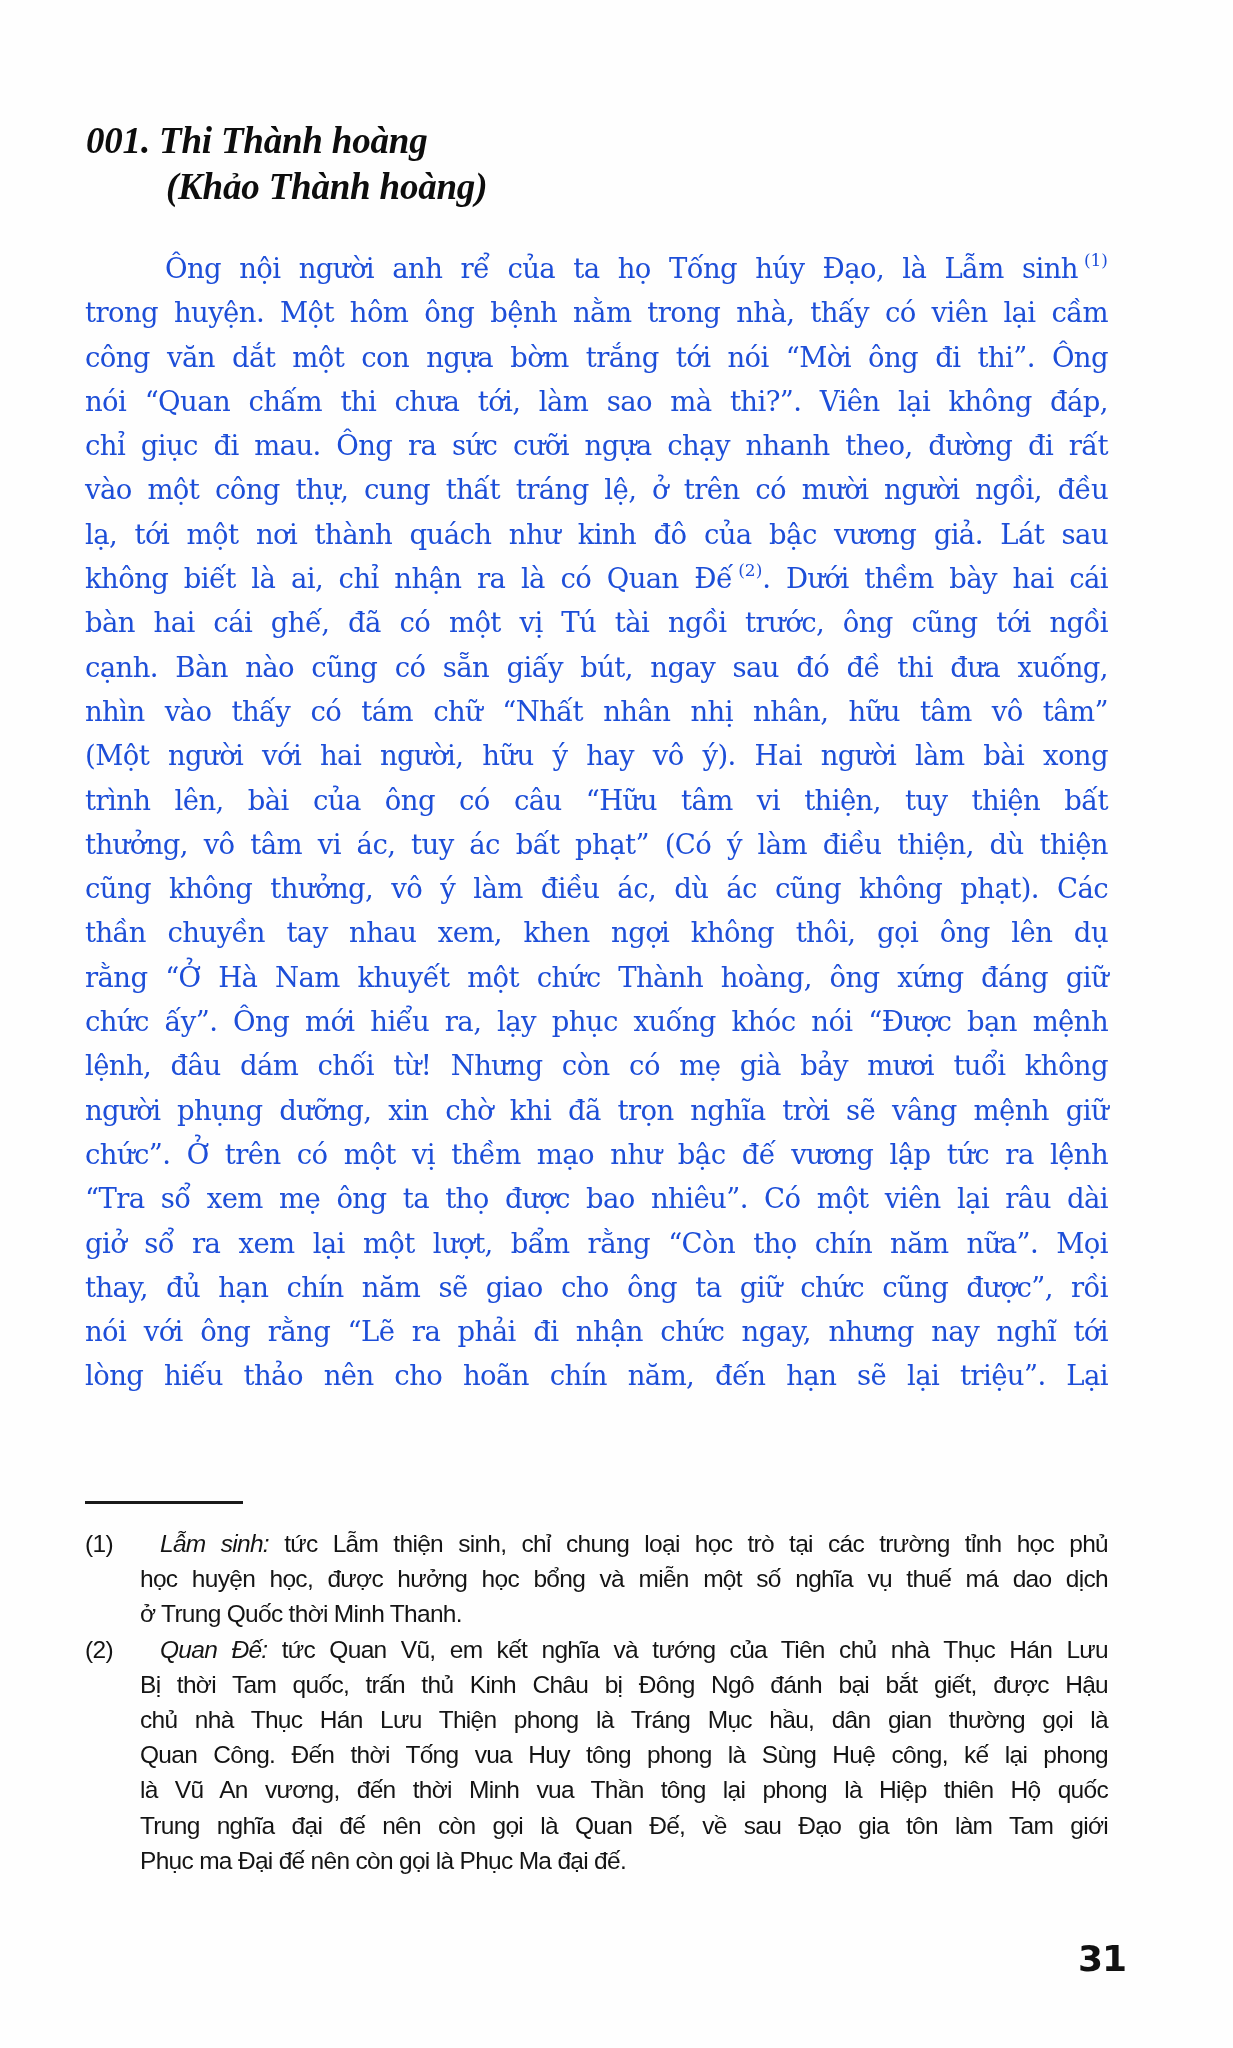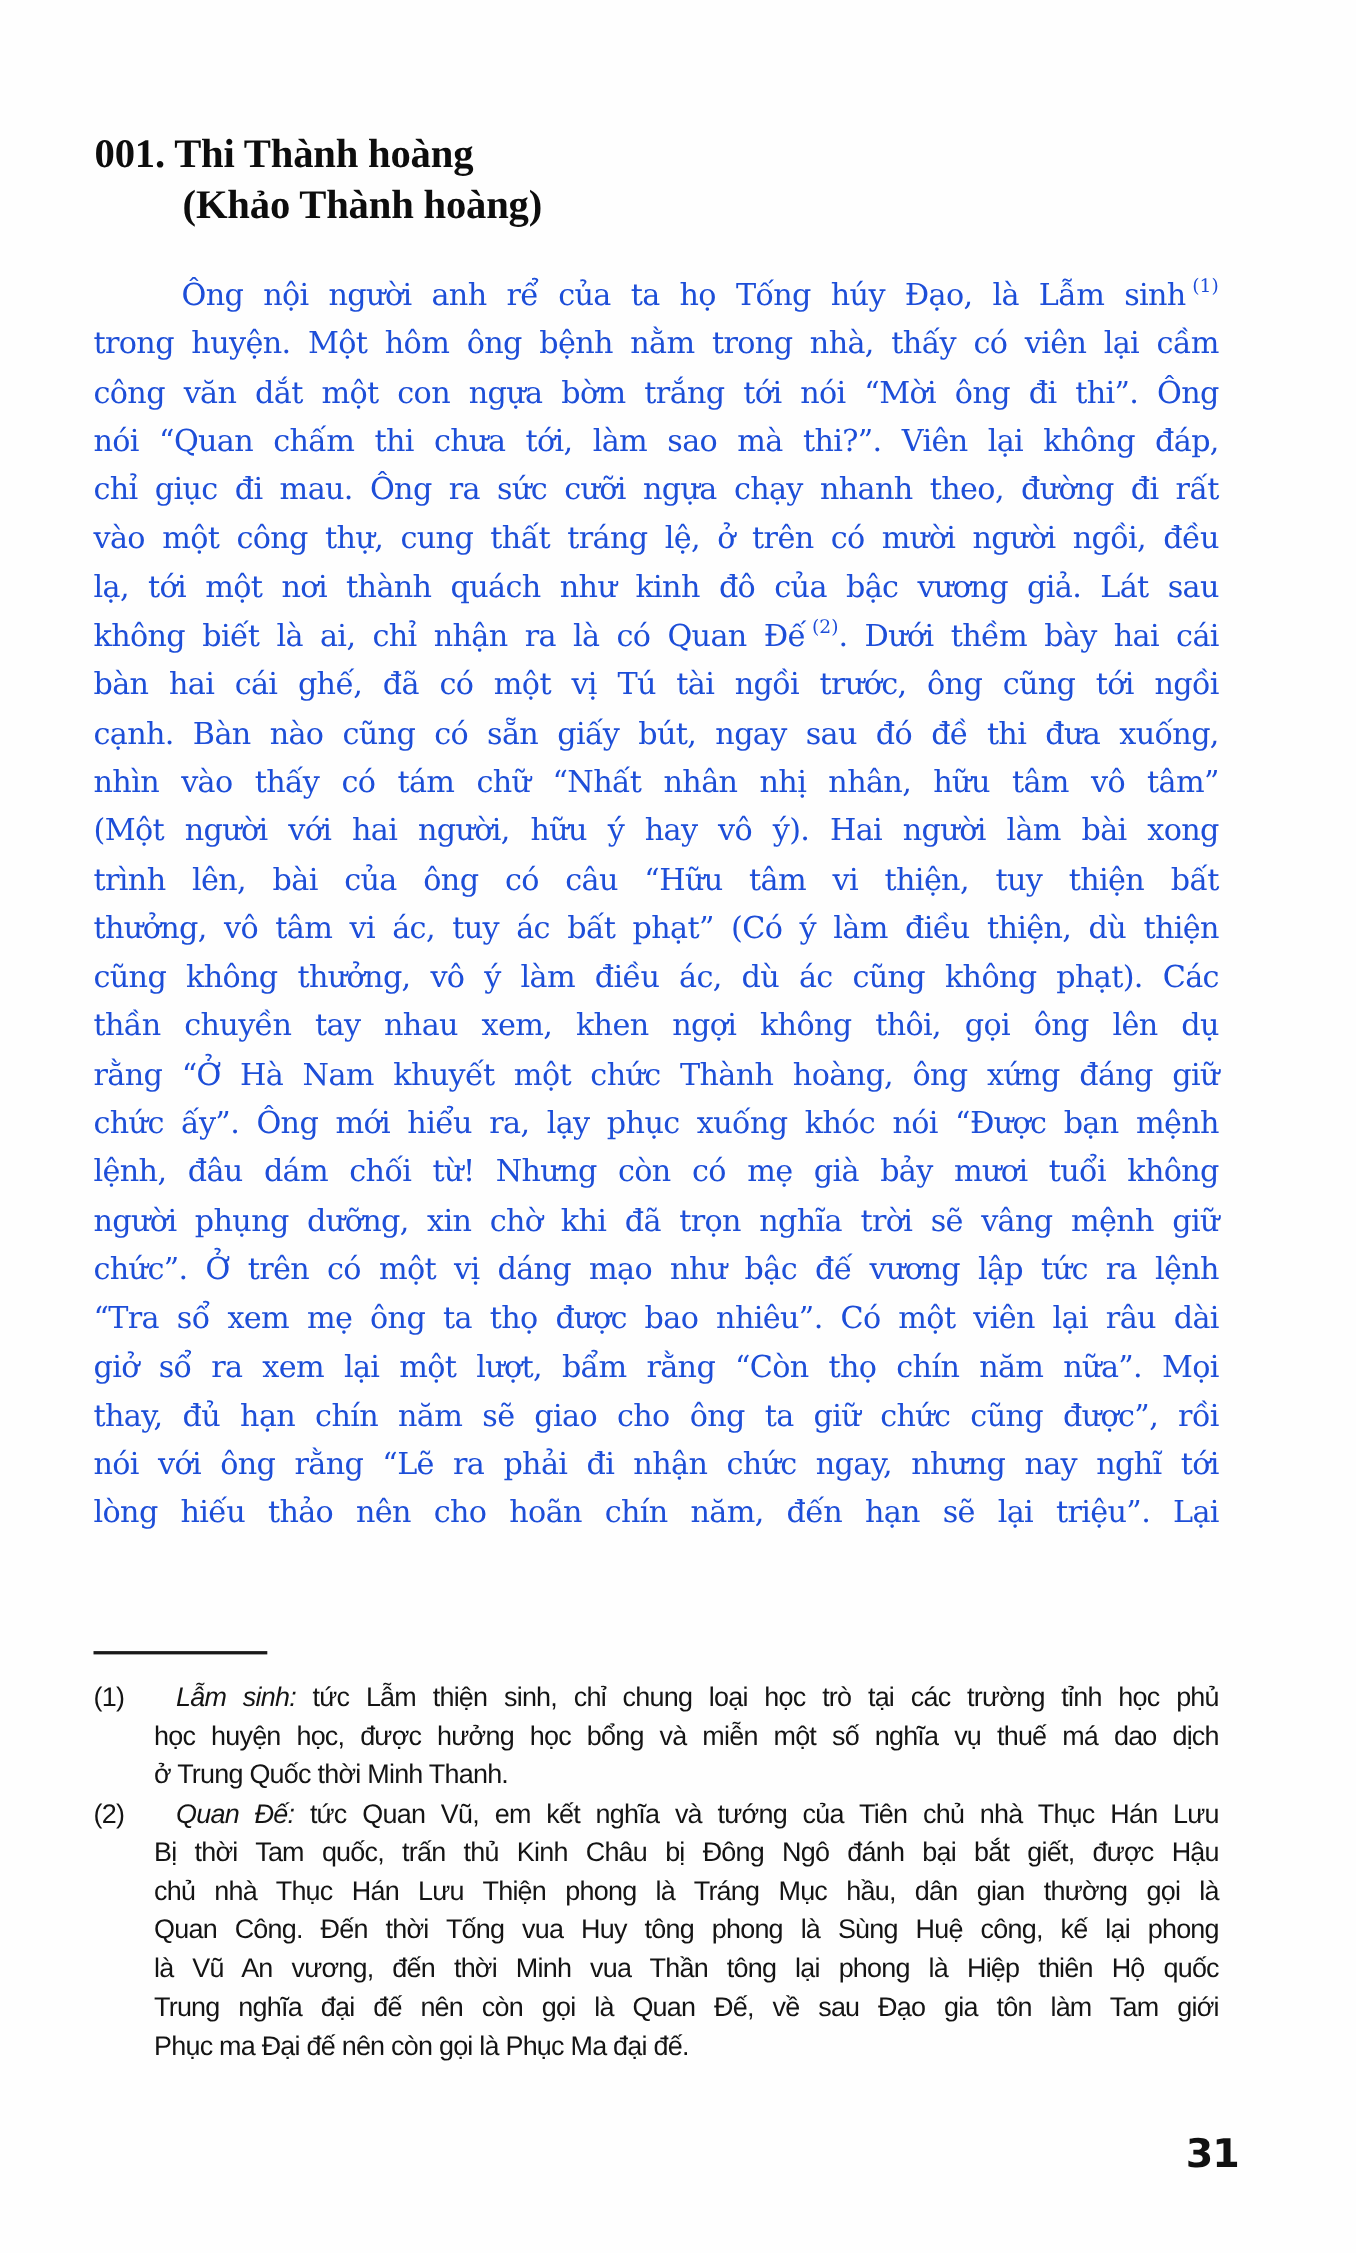--- a/index.html
+++ b/index.html
@@ -24,20 +24,21 @@
     .title {
       position: absolute;
       left: 86px;
       top: 118px;
       font-family: "Liberation Serif", "DejaVu Serif", serif;
       font-weight: bold;
       font-size: 37px;
       line-height: 46px;
       color: #0d0d0d;
       letter-spacing: -0.2px;
+      font-style: italic;
     }
     .title .sub {
       display: block;
       padding-left: 80px;
     }
     .body-text {
       position: absolute;
       left: 85px;
       top: 246px;
       width: 1023px;
@@ -143,21 +144,21 @@
     <span class="line">nhìn vào thấy có tám chữ “Nhất nhân nhị nhân, hữu tâm vô tâm”</span>
     <span class="line">(Một người với hai người, hữu ý hay vô ý). Hai người làm bài xong</span>
     <span class="line">trình lên, bài của ông có câu “Hữu tâm vi thiện, tuy thiện bất</span>
     <span class="line">thưởng, vô tâm vi ác, tuy ác bất phạt” (Có ý làm điều thiện, dù thiện</span>
     <span class="line">cũng không thưởng, vô ý làm điều ác, dù ác cũng không phạt). Các</span>
     <span class="line">thần chuyền tay nhau xem, khen ngợi không thôi, gọi ông lên dụ</span>
     <span class="line">rằng “Ở Hà Nam khuyết một chức Thành hoàng, ông xứng đáng giữ</span>
     <span class="line">chức ấy”. Ông mới hiểu ra, lạy phục xuống khóc nói “Được bạn mệnh</span>
     <span class="line">lệnh, đâu dám chối từ! Nhưng còn có mẹ già bảy mươi tuổi không</span>
     <span class="line">người phụng dưỡng, xin chờ khi đã trọn nghĩa trời sẽ vâng mệnh giữ</span>
-    <span class="line">chức”. Ở trên có một vị dáng mạo như bậc đế vương lập tức ra lệnh</span>
+    <span class="line">chức”. Ở trên có một vị thềm mạo như bậc đế vương lập tức ra lệnh</span>
     <span class="line">“Tra sổ xem mẹ ông ta thọ được bao nhiêu”. Có một viên lại râu dài</span>
     <span class="line">giở sổ ra xem lại một lượt, bẩm rằng “Còn thọ chín năm nữa”. Mọi</span>
     <span class="line">thay, đủ hạn chín năm sẽ giao cho ông ta giữ chức cũng được”, rồi</span>
     <span class="line">nói với ông rằng “Lẽ ra phải đi nhận chức ngay, nhưng nay nghĩ tới</span>
     <span class="line">lòng hiếu thảo nên cho hoãn chín năm, đến hạn sẽ lại triệu”. Lại</span>
   </div>
 
   <div class="rule"></div>
 
   <div class="footnotes">

